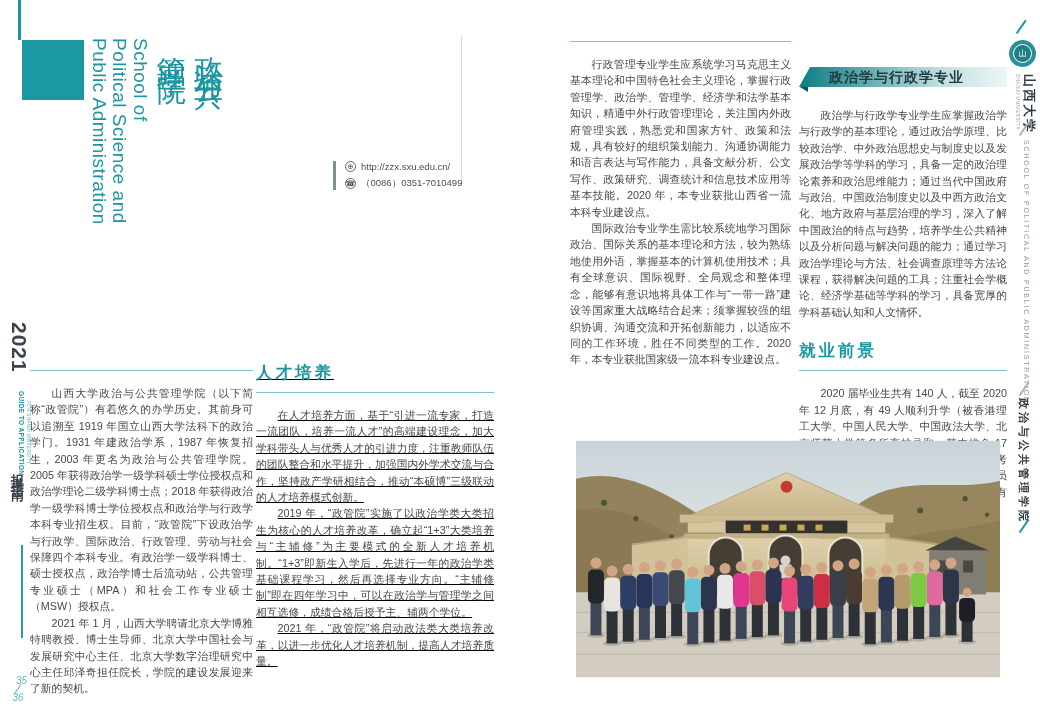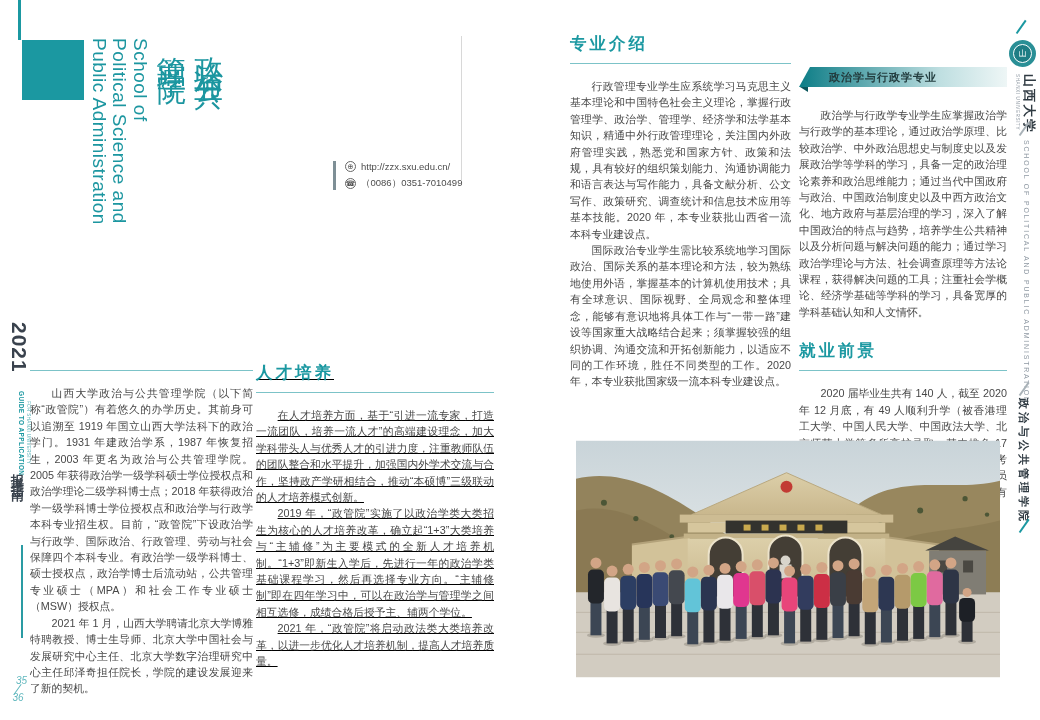--- a/index.html
+++ b/index.html
@@ -29,21 +29,21 @@
   .c-row{display:flex;align-items:center;gap:5px;font-size:9.5px;color:#4c4c4c;}
   .c-ico{width:11px;height:11px;border:1px solid #666;border-radius:50%;display:flex;align-items:center;justify-content:center;font-size:7.5px;color:#555;box-sizing:border-box;}
   .vdiv{left:461px;top:36px;width:1px;height:145px;background:#d8d8d8;}
   
   .col{position:absolute;}
   .col h2{margin:0;font-size:16.5px;color:#1b98a1;letter-spacing:3px;font-weight:bold;}
   .rule{height:1px;background:#7cc3c8;margin-top:8px;}
   .col p{margin:14px 0 0 0;font-size:10.8px;line-height:1.52;color:#474747;text-align:justify;text-indent:2em;}
   .col p + p{margin-top:0;}
   .ribbon-wrap{position:relative;margin-top:16px;}
-  .ribbon{height:20px;line-height:20px;padding-left:30px;font-size:11px;font-weight:600;letter-spacing:1px;color:#223c3e;
+  .ribbon{height:20px;line-height:20px;padding-left:30px;font-size:14px;font-weight:600;letter-spacing:1px;color:#223c3e;
           background:linear-gradient(90deg,#0b7d86 0%,#37939b 16%,#bfdfe1 68%,#eef6f6 100%);
           clip-path:polygon(11px 0,100% 0,100% 100%,0 100%);margin-top:34px;}
   .fold{position:absolute;left:1px;top:100%;width:8px;height:5px;background:#0a565c;clip-path:polygon(0 0,100% 0,100% 100%);}
   .ribbon-wrap + p{margin-top:20px;}
   .emp-h{margin-top:20px !important;}
   
   .photo{left:576px;top:440px;width:424px;height:238px;}
   
   .rm-slash{width:16px;height:1.6px;background:#1b98a1;transform:rotate(-55deg);}
   .rm-slash.gray{background:#a9b2b8;}
@@ -103,21 +103,20 @@
 
   <section class="col" style="left:256px;top:362px;width:238px;text-decoration:underline;">
     <h2>人才培养</h2>
     <div class="rule"></div>
     <p>在人才培养方面，基于“引进一流专家，打造一流团队，培养一流人才”的高端建设理念，加大学科带头人与优秀人才的引进力度，注重教师队伍的团队整合和水平提升，加强国内外学术交流与合作，坚持政产学研相结合，推动“本硕博”三级联动的人才培养模式创新。</p>
     <p>2019 年，“政管院”实施了以政治学类大类招生为核心的人才培养改革，确立起“1+3”大类培养与“主辅修”为主要模式的全新人才培养机制。“1+3”即新生入学后，先进行一年的政治学类基础课程学习，然后再选择专业方向。“主辅修制”即在四年学习中，可以在政治学与管理学之间相互选修，成绩合格后授予主、辅两个学位。</p>
     <p>2021 年，“政管院”将启动政法类大类培养改革，以进一步优化人才培养机制，提高人才培养质量。</p>
   </section>
 
   <section class="col" style="left:570px;top:33px;width:221px;">
-    <h2>专业介绍</h2>
     <div class="rule"></div>
     <p>行政管理专业学生应系统学习马克思主义基本理论和中国特色社会主义理论，掌握行政管理学、政治学、管理学、经济学和法学基本知识，精通中外行政管理理论，关注国内外政府管理实践，熟悉党和国家方针、政策和法规，具有较好的组织策划能力、沟通协调能力和语言表达与写作能力，具备文献分析、公文写作、政策研究、调查统计和信息技术应用等基本技能。2020 年，本专业获批山西省一流本科专业建设点。</p>
     <p>国际政治专业学生需比较系统地学习国际政治、国际关系的基本理论和方法，较为熟练地使用外语，掌握基本的计算机使用技术；具有全球意识、国际视野、全局观念和整体理念，能够有意识地将具体工作与“一带一路”建设等国家重大战略结合起来；须掌握较强的组织协调、沟通交流和开拓创新能力，以适应不同的工作环境，胜任不同类型的工作。2020 年，本专业获批国家级一流本科专业建设点。</p>
   </section>
 
   <section class="col" style="left:799px;top:33px;width:208px;">
     <div class="ribbon-wrap" style="margin-top:2px;">
       <div class="ribbon">政治学与行政学专业</div>
       <div class="fold"></div>
     </div>

